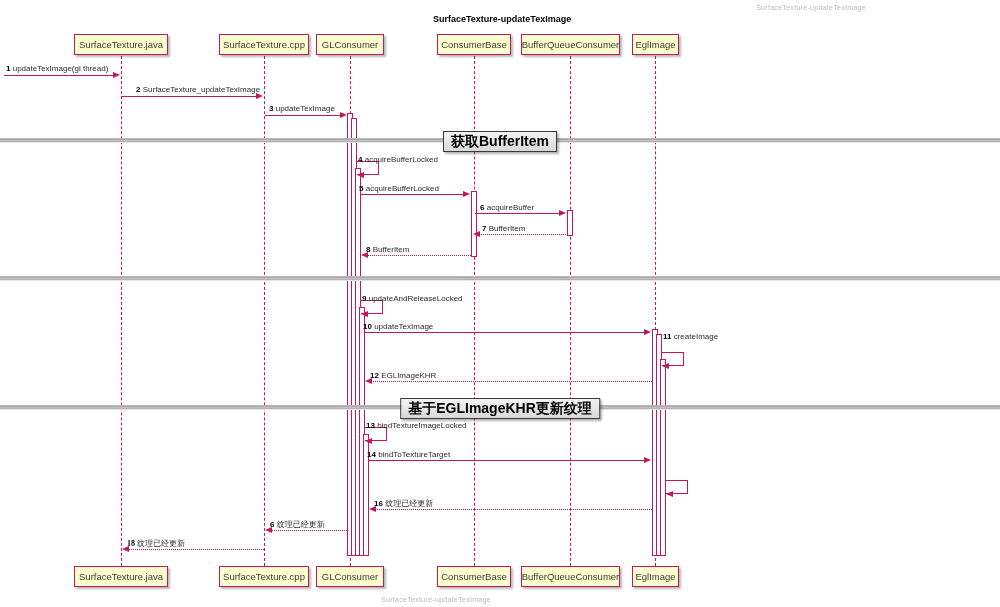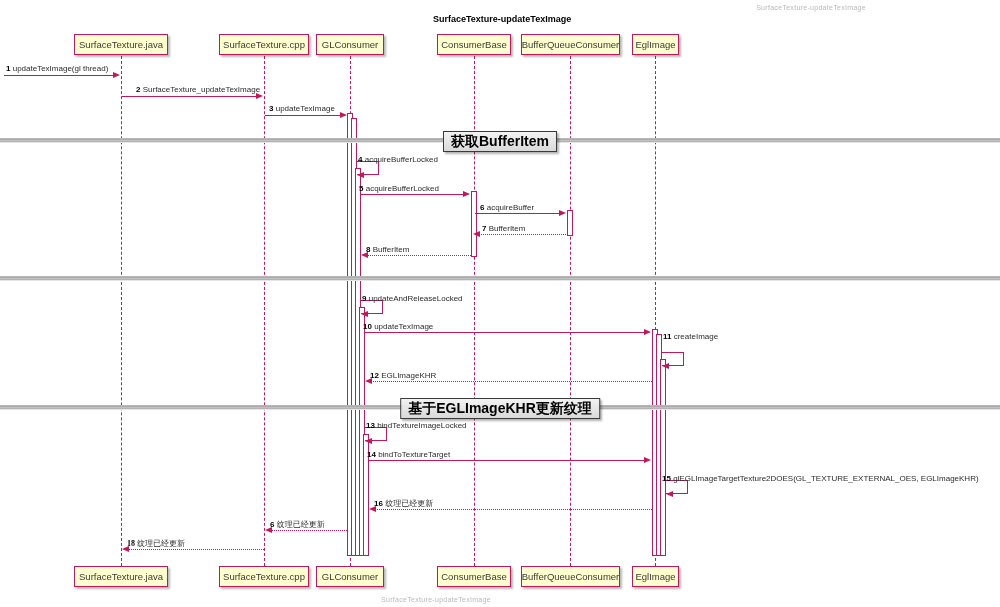--- a/index.html
+++ b/index.html
@@ -260,24 +260,20 @@
 
   <div class="msg-line" style="left:369px;top:460px;width:275px;"></div>
   <div class="arrowhead right" style="left:644px;top:456.8px;"></div>
   <div class="msg-label" style="left:367px;top:451px;">
     <span class="num">14</span>
     <span>bindToTextureTarget</span>
   </div>
 
   <div class="self-msg" style="left:666px;top:480px;"></div>
   <div class="arrowhead left" style="left:666px;top:490.8px;"></div>
-  <div class="msg-label" style="left:662px;top:475px;">
-    <span class="num">15</span>
-    <span>glEGLImageTargetTexture2DOES(GL_TEXTURE_EXTERNAL_OES, EGLImageKHR)</span>
-  </div>
 
   <div class="msg-line ret" style="left:374px;top:509px;width:278px;"></div>
   <div class="arrowhead left" style="left:369px;top:505.8px;"></div>
   <div class="msg-label" style="left:374px;top:500px;">
     <span class="num">16</span>
     <span>纹理已经更新</span>
   </div>
 
   <div class="msg-line ret" style="left:270px;top:530px;width:77px;"></div>
   <div class="arrowhead left" style="left:265px;top:526.8px;"></div>

